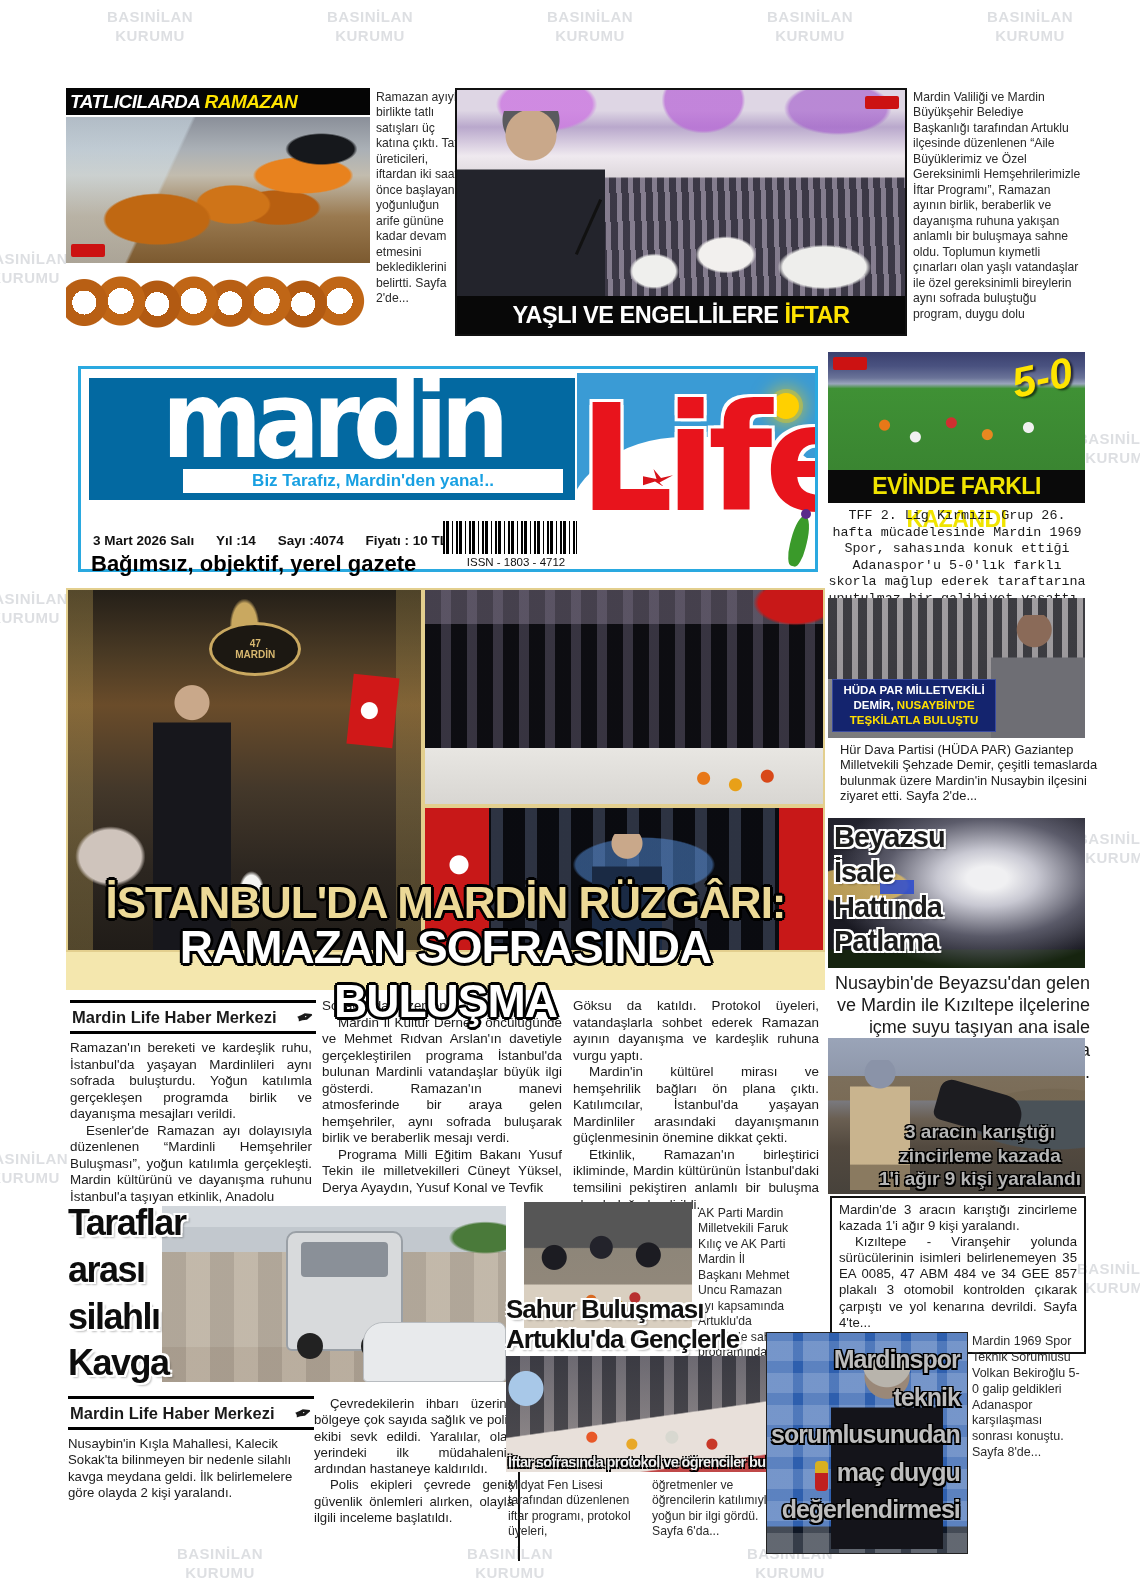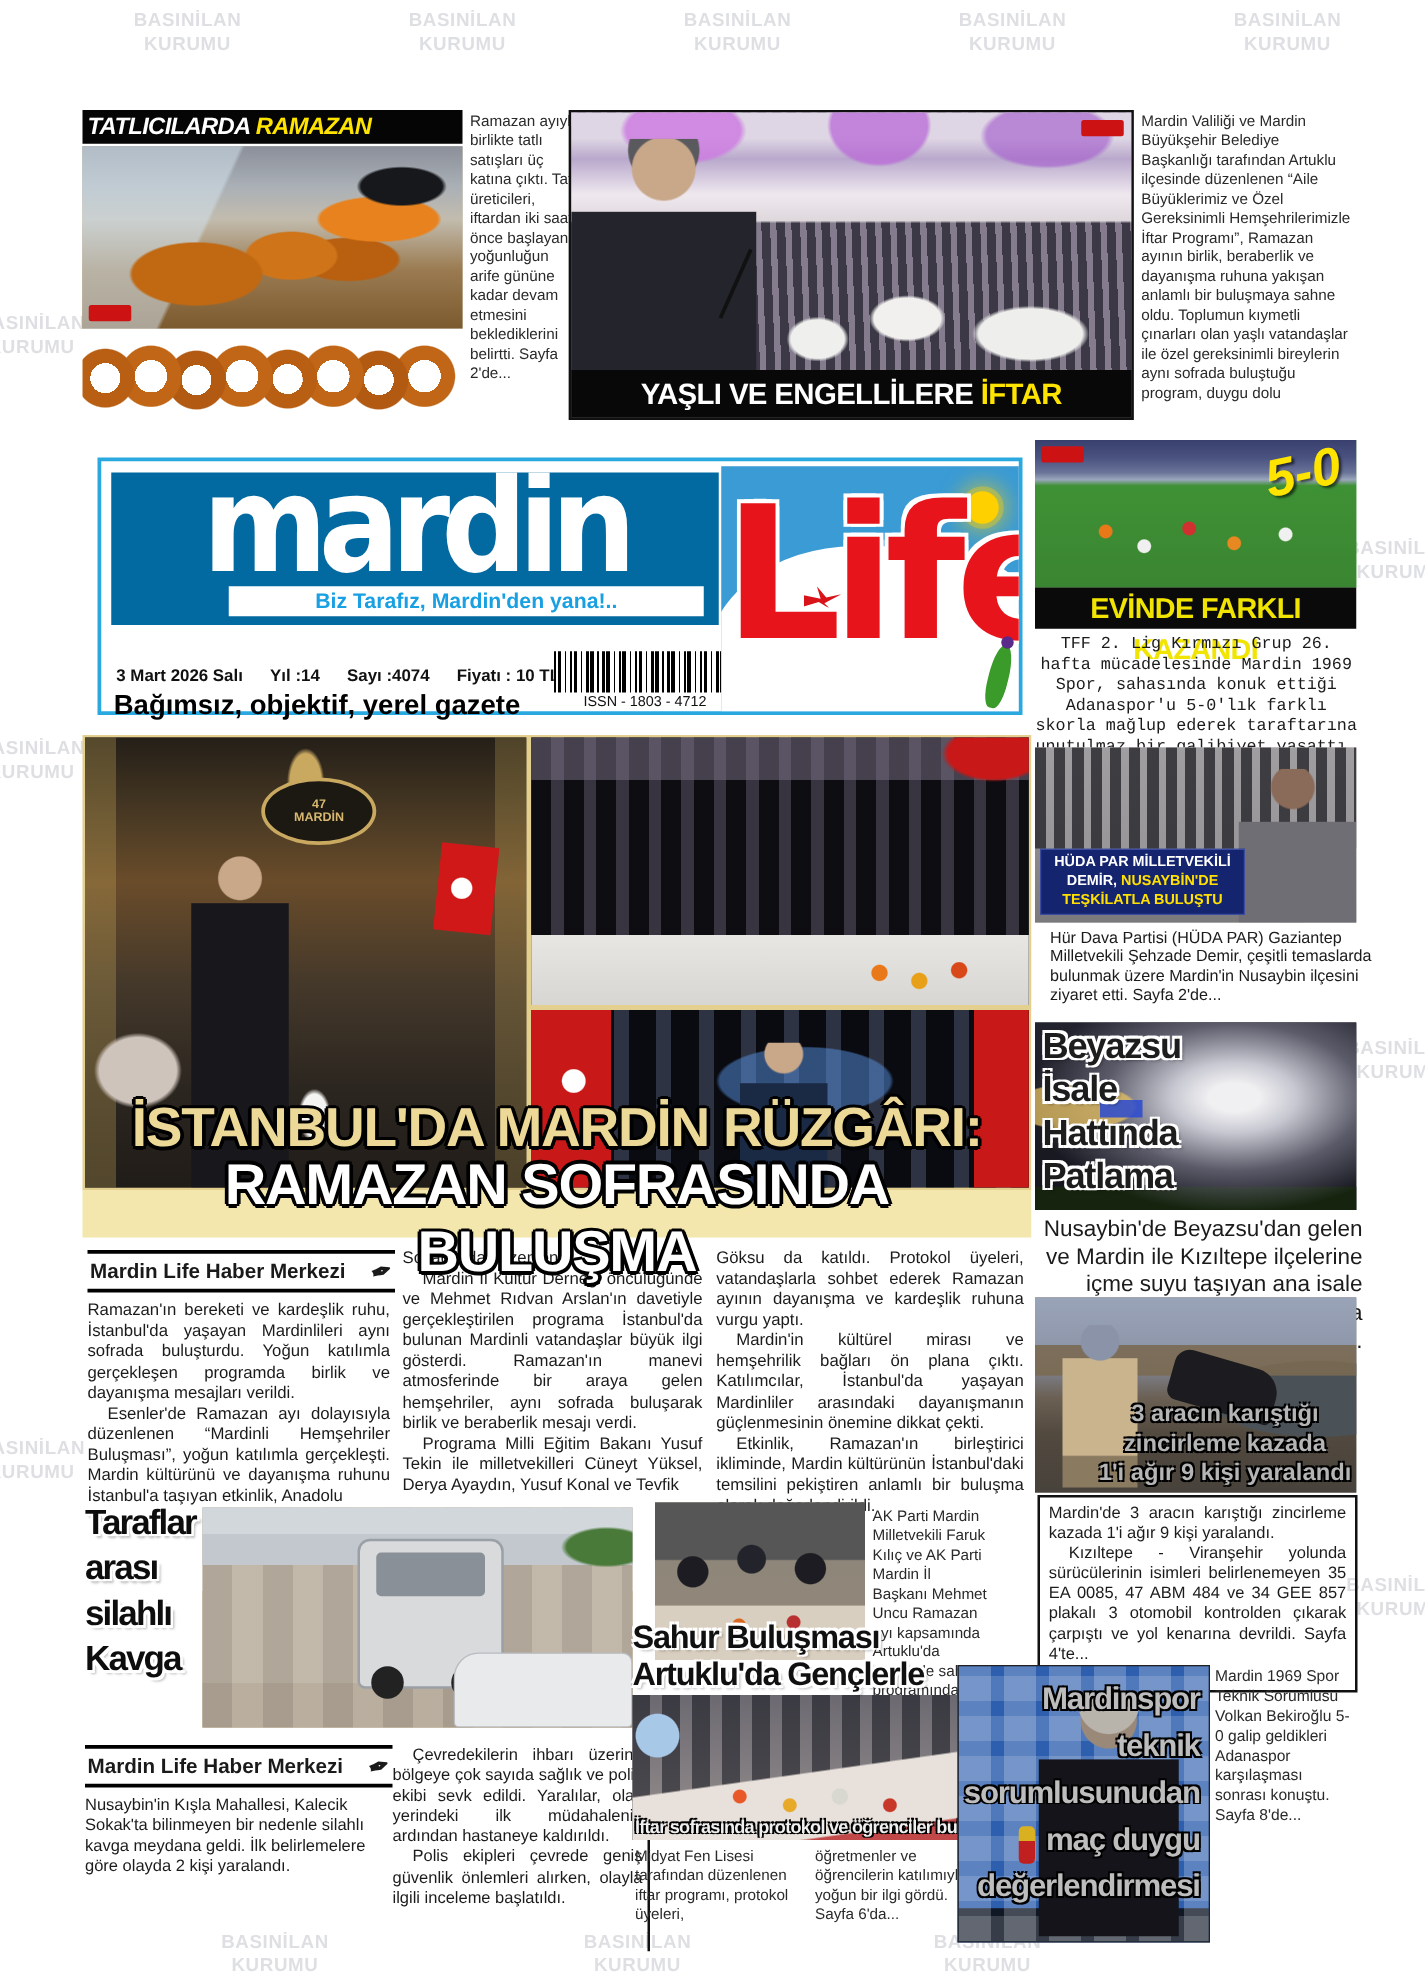--- a/index.html
+++ b/index.html
@@ -342,21 +342,21 @@
       <span class="hl-line">zincirleme kazada</span>
       <span class="hl-line">1'i ağır 9 kişi yaralandı</span>
     </div>
   </div>
   <div class="body" style="left:830px;top:1196px;width:256px;height:158px;border:2.5px solid #111;padding:4px 7px;
        font-size:13.2px;line-height:1.22;box-sizing:border-box;">
     <p>Mardin'de 3 aracın karıştığı zincirleme kazada 1'i ağır 9 kişi yaralandı.</p>
     <p class="ind">Kızıltepe - Viranşehir yolunda sürücülerinin isimleri belirlenemeyen 35 EA 0085, 47 ABM 484 ve 34 GEE 857 plakalı 3 otomobil kontrolden çıkarak çarpıştı ve yol kenarına devrildi. Sayfa 4'te...</p>
   </div>
 
-  <div class="abs ol-w z" style="left:68px;top:1200px;width:150px;font-weight:900;font-size:28px;line-height:1.3;
+  <div class="abs ol-w z" style="left:68px;top:1200px;width:150px;font-weight:900;font-size:36px;line-height:1.3;
        color:#0d0d0d;letter-spacing:-1.5px;z-index:3;">
     <span class="hl-line">Taraflar</span>
     <span class="hl-line">arası</span>
     <span class="hl-line">silahlı</span>
     <span class="hl-line">Kavga</span>
   </div>
   <div class="photo ph-fight z" style="left:162px;top:1206px;width:344px;height:176px;">
     <div class="fight-truck"></div>
     <div class="fight-car"></div>
   </div>

